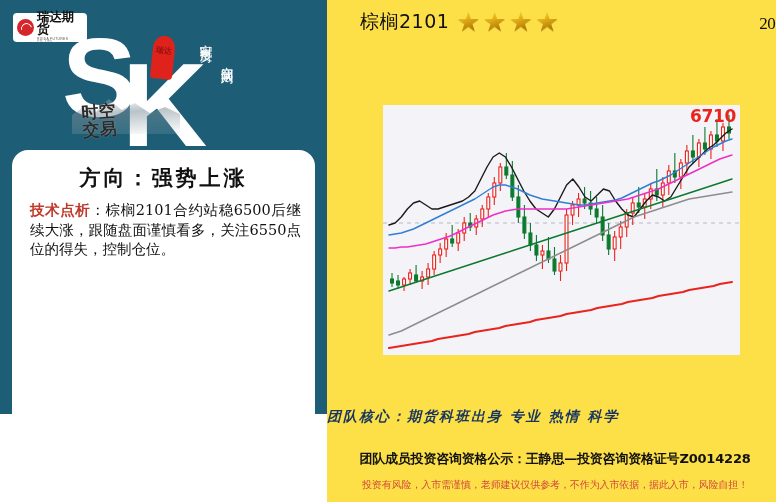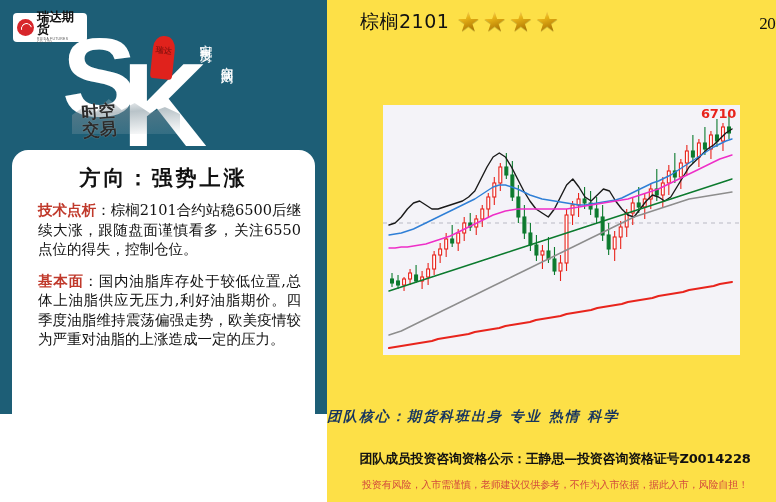--- a/index.html
+++ b/index.html
@@ -81,21 +81,21 @@
   .card{
     position:absolute;left:12px;top:150px;width:303px;height:338px;
     background:#ffffff;border-radius:16px;
     padding:10px 14px 4px 14px;box-sizing:border-box;
   }
   .card-title{
     text-align:center;font-size:21px;font-weight:bold;color:#111;
     letter-spacing:3px;margin:4px 0 8px 0;
     font-family:"DejaVu Serif",serif;
   }
-  .para{font-size:14.5px;line-height:19.5px;color:#111;margin:0 0 2px 12px;
+  .para{font-size:14.5px;line-height:19.5px;color:#111;margin:0 0 2px 4px;
         font-family:"DejaVu Serif",serif;text-align:justify;}
   .lbl{color:#c0392b;font-weight:bold;}
   .gap{height:9px;}
   .advice{font-size:16.5px;color:#111;margin-top:14px;letter-spacing:1px;
           font-family:"DejaVu Serif",serif;}
 
   
   .right{position:absolute;left:327px;top:0;width:522px;height:502px;background:#fde047;}
 
   .hdr{position:absolute;left:33px;top:8px;display:flex;align-items:center;gap:4px;}
@@ -108,21 +108,21 @@
   .hdr-date{position:absolute;right:18px;top:14px;font-size:17px;color:#111;
             font-family:Liberation Serif, serif;letter-spacing:-.5px;}
 
   
   .chart{
     position:absolute;left:56px;top:105px;width:357px;height:250px;
     background:#f4f3f8;overflow:hidden;
   }
   .chart svg{display:block;}
   .price-tag{
-    position:absolute;right:4px;top:1px;color:#e8241c;font-size:13px;font-weight:bold;
+    position:absolute;right:4px;top:1px;color:#e8241c;font-size:17px;font-weight:bold;
     font-family:"DejaVu Sans",sans-serif;letter-spacing:-.3px;margin-left:44px;
   }
 
   
   .foot-calli{
     position:absolute;left:0;top:408px;width:449px;
     font-size:14px;font-weight:bold;color:#17355f;
     font-family:"DejaVu Serif",serif;font-style:italic;
     letter-spacing:2px;white-space:nowrap;
   }
@@ -168,23 +168,20 @@
 
     <div class="card">
       <div class="card-title">方向：强势上涨</div>
 
       <p class="para">
         <span class="lbl">技术点析</span><span>：棕榈2101合约站稳6500后继续大涨，跟随盘面谨慎看多，关注6550点位的得失，控制仓位。</span>
       </p>
 
       <div class="gap"></div>
 
-      <p class="para">
-        <span class="lbl">基本面</span><span>：国内油脂库存处于较低位置,总体上油脂供应无压力,利好油脂期价。四季度油脂维持震荡偏强走势，欧美疫情较为严重对油脂的上涨造成一定的压力。</span>
-      </p>
 
     </div>
   </div>
 
   <div class="right">
 
     <div class="hdr">
       <div class="hdr-title">棕榈2101</div>
       <div class="stars">
         <span class="star">★</span>

